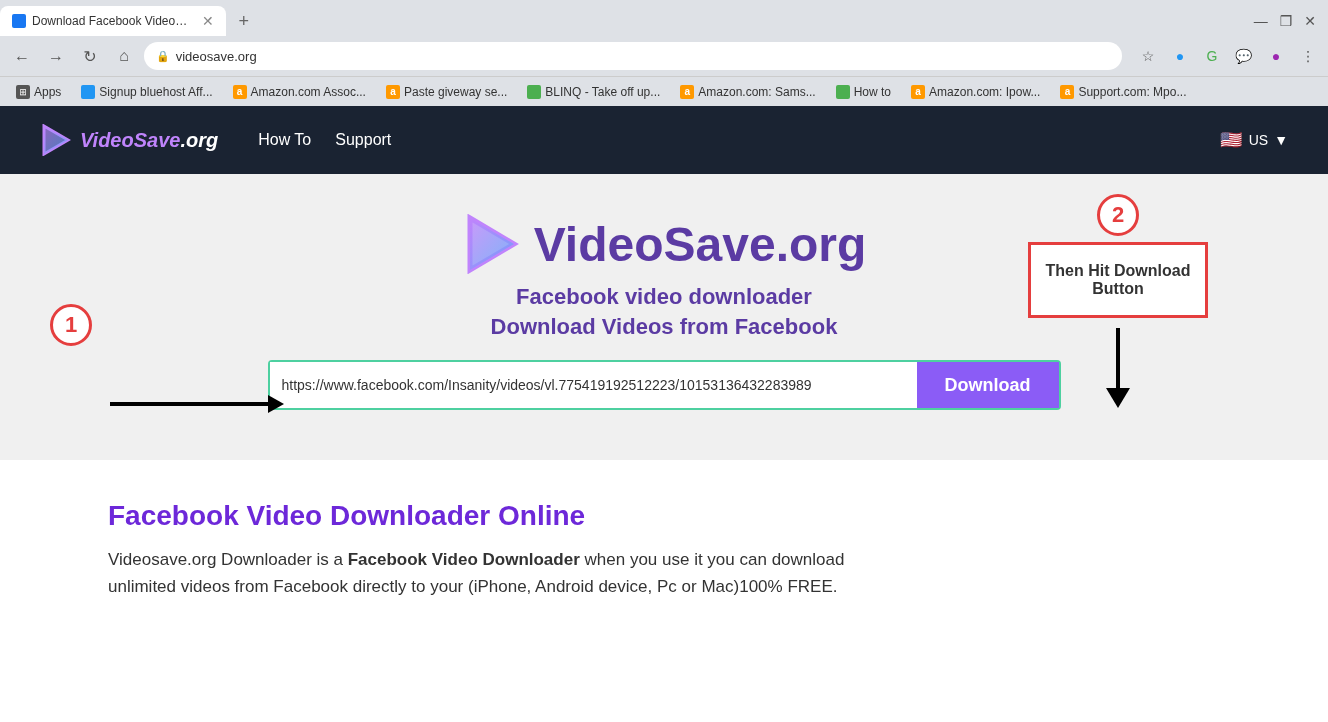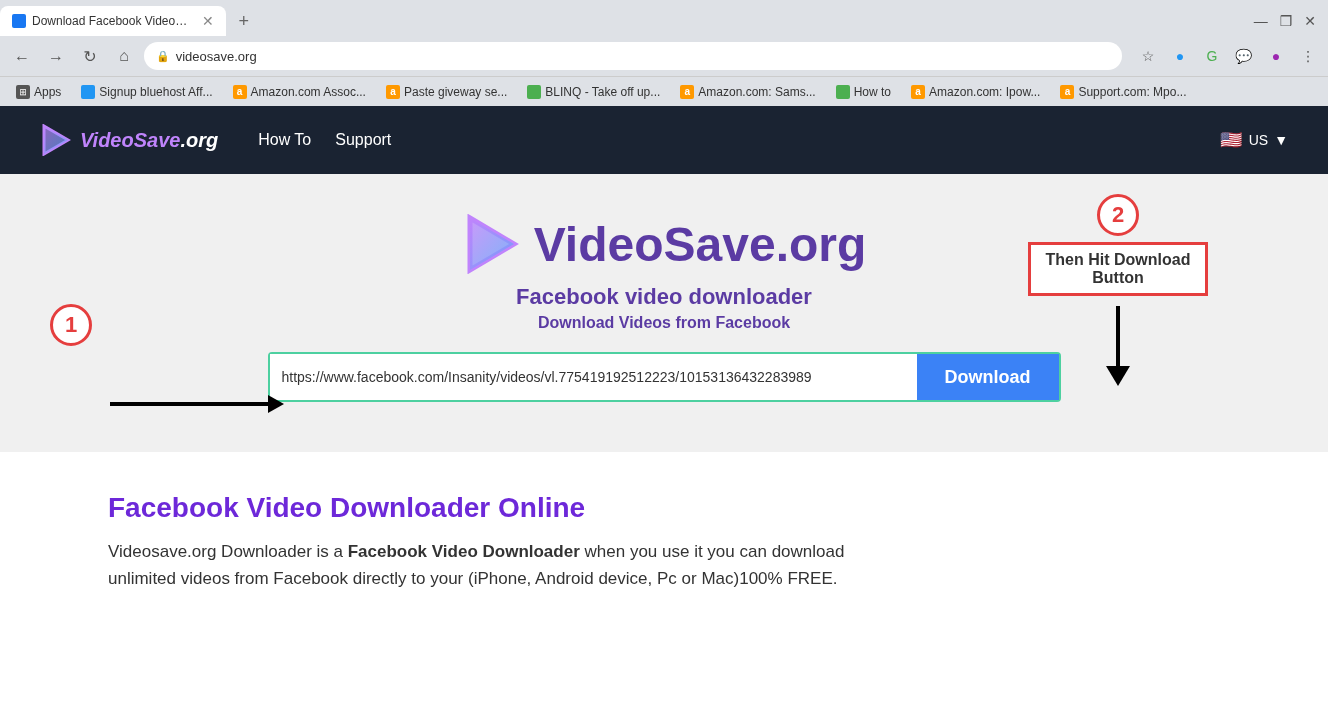--- a/index.html
+++ b/index.html
@@ -41,29 +41,29 @@
     .logo-icon { width: 32px; height: 32px; position: relative; }
     .nav-links { display: flex; align-items: center; gap: 24px; margin-left: 40px; }
     .nav-link { color: #fff; text-decoration: none; font-size: 16px; }
     .lang-selector { margin-left: auto; display: flex; align-items: center; gap: 6px; color: #fff; font-size: 14px; cursor: pointer; }
     .flag { font-size: 18px; }
 
     
     .hero { background: #f0f0f0; padding: 40px 20px 50px; display: flex; flex-direction: column; align-items: center; position: relative; }
     .hero-logo { display: flex; align-items: center; gap: 12px; margin-bottom: 10px; }
     .hero-subtitle { font-size: 22px; color: #5b3ba3; font-weight: bold; margin-bottom: 4px; }
-    .hero-subtitle2 { font-size: 16px; color: #5b3ba3; font-weight: bold; margin-bottom: 20px; }
+    .hero-subtitle2 { font-size: 22px; color: #5b3ba3; font-weight: bold; margin-bottom: 20px; }
     .url-bar-container { display: flex; width: 793px; height: 50px; border: 2px solid #4dd0a0; border-radius: 4px; overflow: visible; }
     .url-input { flex: 1; border: none; padding: 0 12px; font-size: 14px; color: #333; outline: none; background: #fff; }
-    .download-btn { background: #3b82f6; color: #fff; border: none; padding: 0 28px; font-size: 18px; font-weight: bold; cursor: pointer; }
+    .download-btn { background: #8b5cf6; color: #fff; border: none; padding: 0 28px; font-size: 18px; font-weight: bold; cursor: pointer; }
 
     
     .annotation-1 { position: absolute; left: 120px; top: 140px; }
     .circle-badge { width: 42px; height: 42px; border-radius: 50%; border: 3px solid #e53e3e; color: #e53e3e; font-size: 22px; font-weight: bold; display: flex; align-items: center; justify-content: center; background: #fff; }
-    .red-box { border: 3px solid #e53e3e; background: #fff; padding: 6px 10px; font-size: 16px; font-weight: bold; color: #333; }
+    .red-box { border: 3px solid #e53e3e; background: #fff; padding: 17px 10px; font-size: 16px; font-weight: bold; color: #333; }
 
     
     .content-section { padding: 40px 108px; }
     .content-h1 { font-size: 28px; font-weight: bold; color: #6d28d9; margin-bottom: 14px; }
     .content-p { font-size: 17px; color: #333; line-height: 1.6; max-width: 760px; }
     .content-p strong { font-weight: bold; }
   </style>
 </head>
 <body>
 

